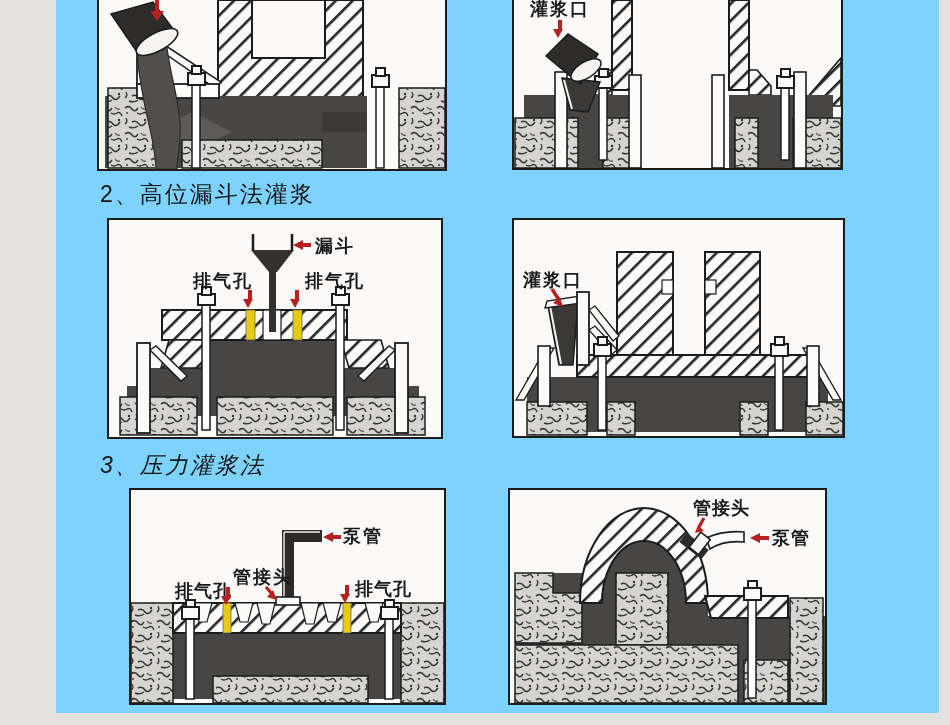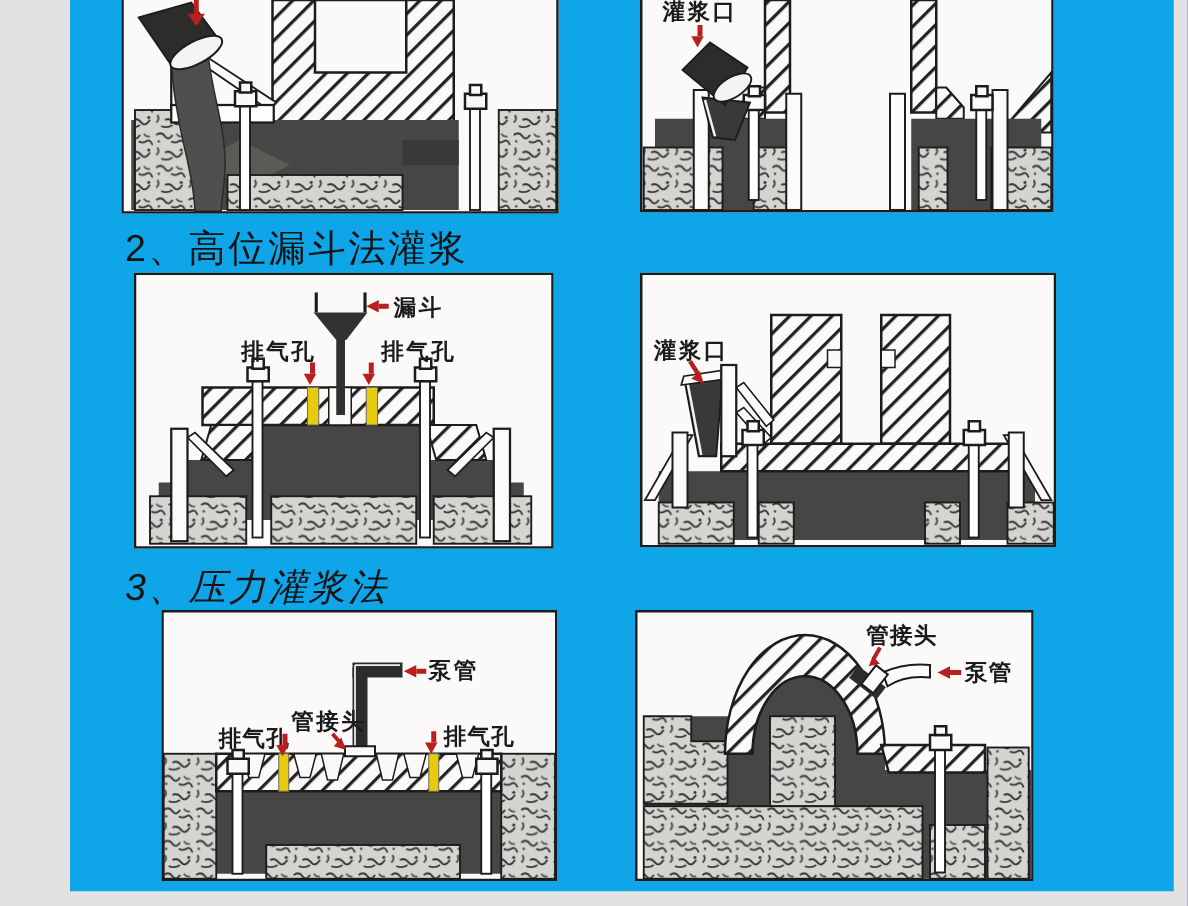--- a/index.html
+++ b/index.html
@@ -3,27 +3,27 @@
 <meta charset="utf-8">
 <style>
   html,body{margin:0;padding:0;}
   body{
     width:950px;height:725px;position:relative;overflow:hidden;
     background:#e3e2e0;
     font-family:"Liberation Sans", sans-serif;
   }
   .content{
     position:absolute;left:56px;top:0;width:883px;height:713px;
-    background:#0ea5e9;
+    background:#7dd3fc;
   }
   .panel{position:absolute;}
   .panel svg{display:block;}
   .section-title{
     position:absolute;left:100px;
-    font-size:30px;letter-spacing:2px;color:#141414;
+    font-size:23px;letter-spacing:2px;color:#141414;
     font-weight:500;white-space:nowrap;
   }
   #title-2{top:179px;}
   #title-3{top:450px;font-style:italic;}
   text{font-family:"Liberation Sans", sans-serif;}
 </style>
 </head>
 <body>
 
 <div class="content">

